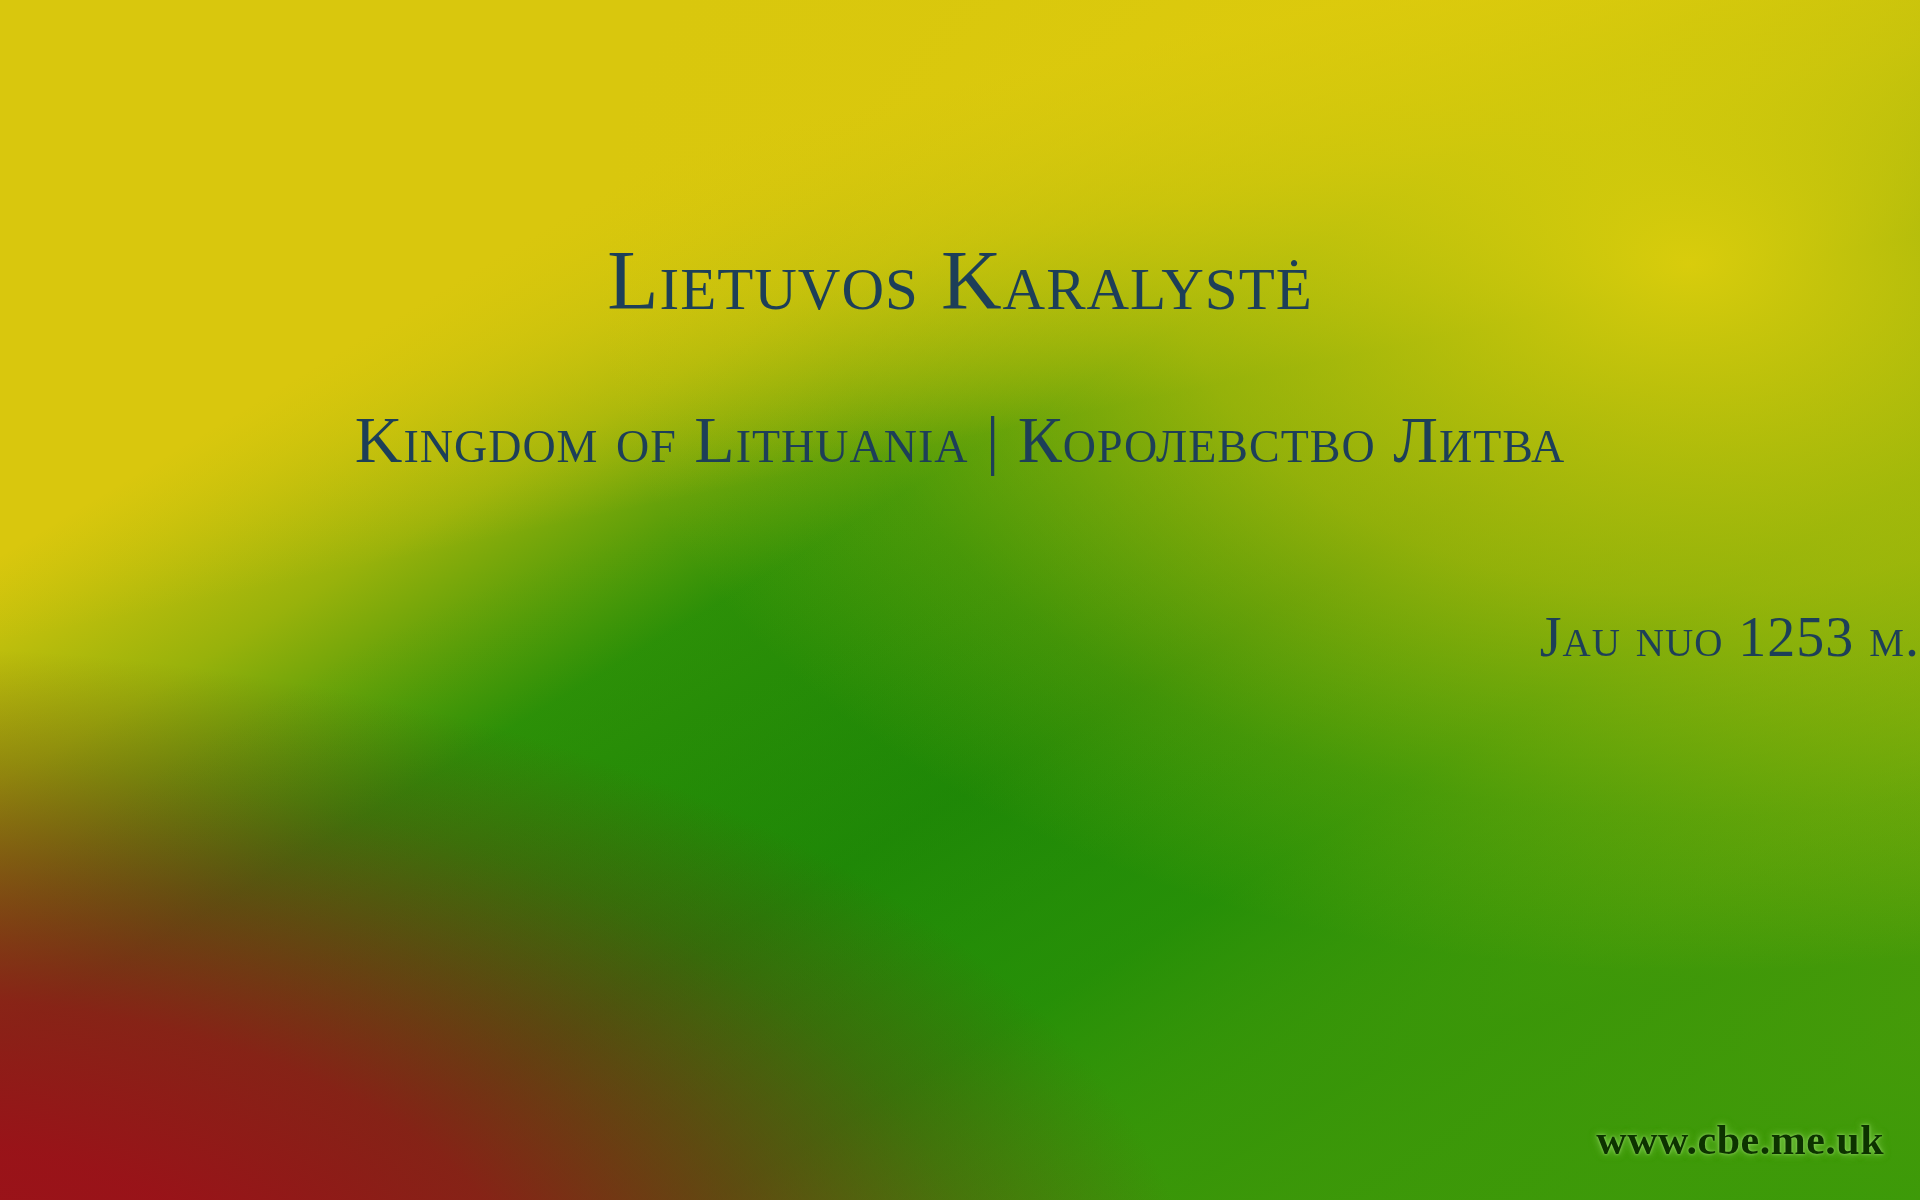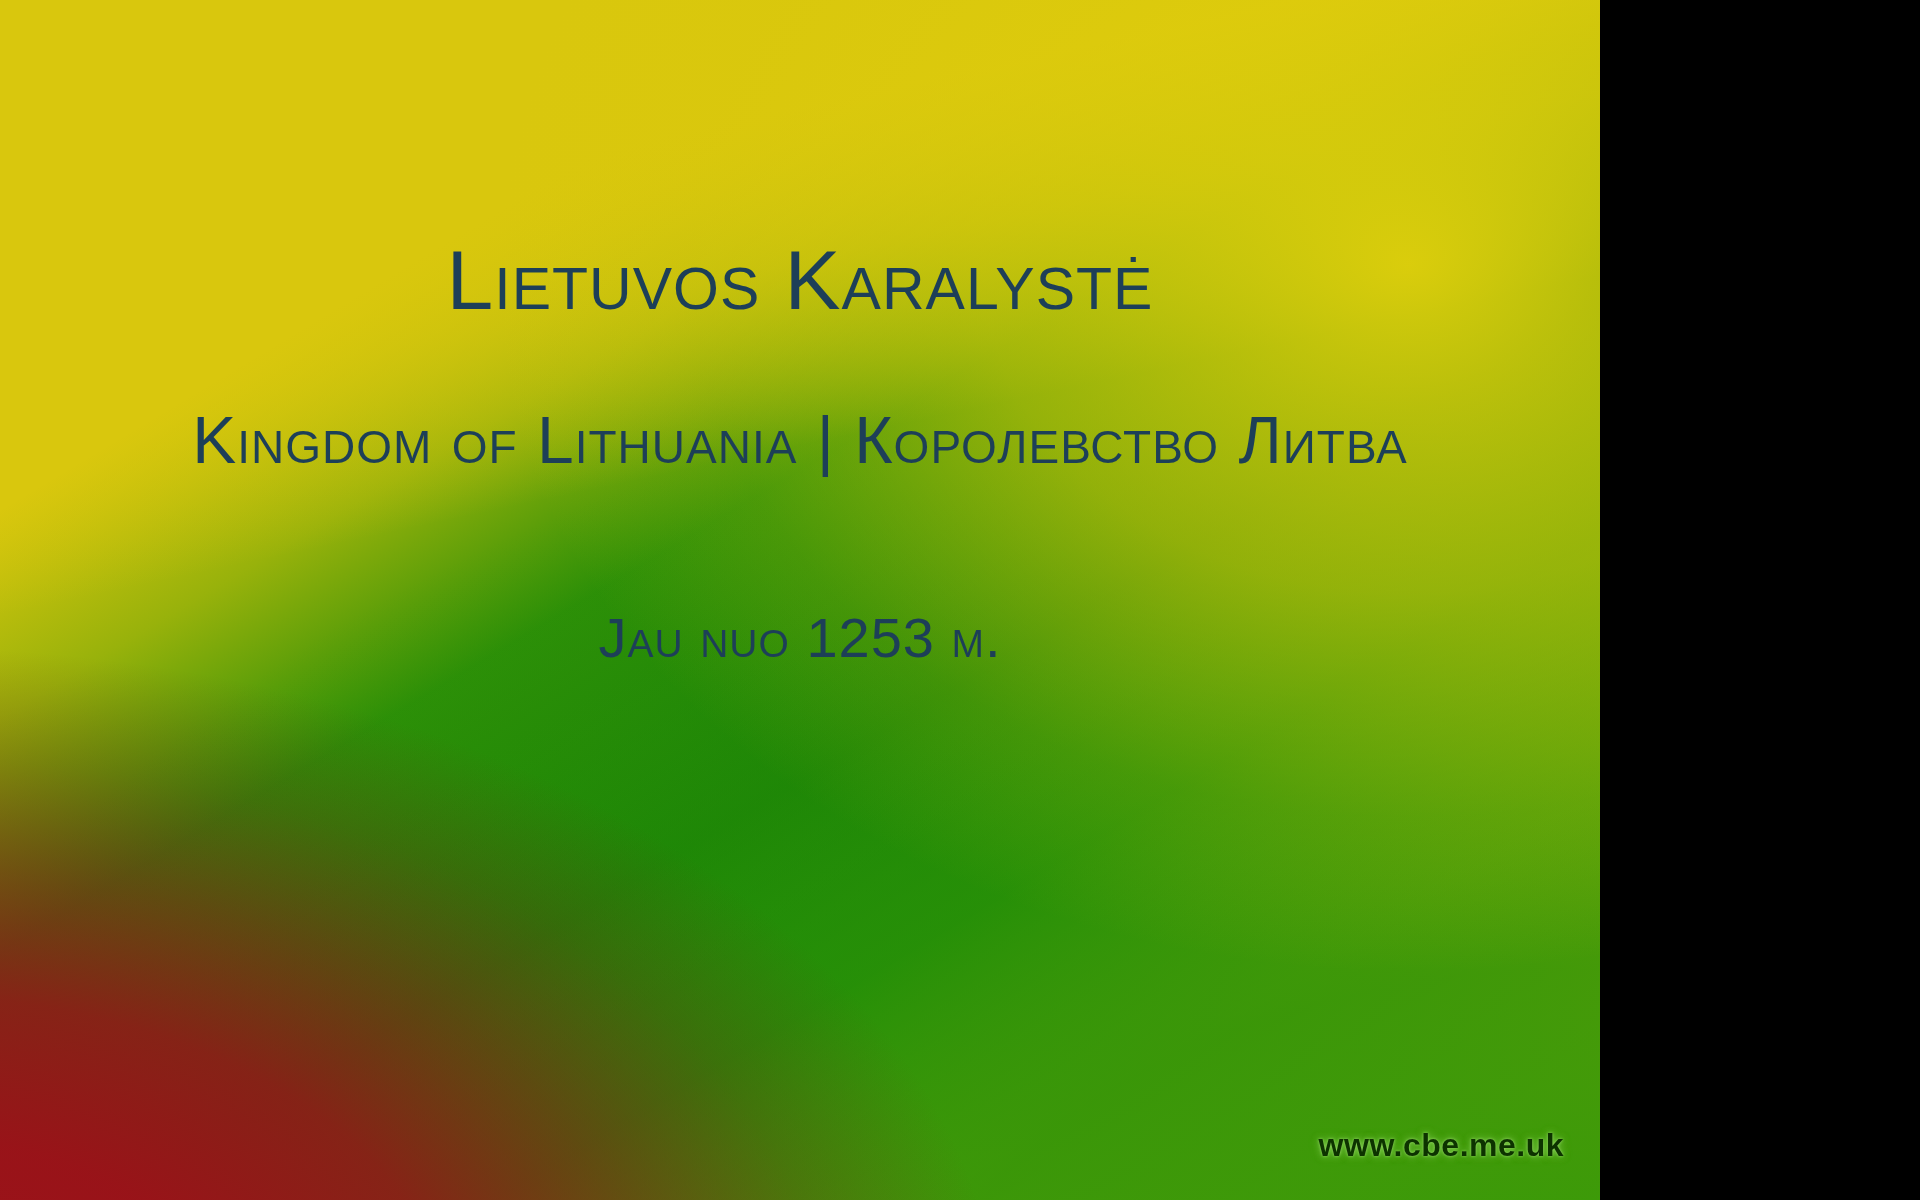--- a/index.html
+++ b/index.html
@@ -7,24 +7,24 @@
     margin: 0;
     padding: 0;
     width: 1920px;
     height: 1200px;
     overflow: hidden;
     background: #000;
   }
 
   #slide {
     position: relative;
-    width: 1600px;
+    width: 1920px;
     height: 1200px;
     overflow: hidden;
-    font-family: Liberation Sans, sans-serif;
+    font-family: Liberation Serif, serif;
   }
 
   
   
   .bg-base {
     position: absolute;
     inset: 0;
     background: #d9c70d;
   }
 
@@ -134,42 +134,42 @@
     font-weight: 400;
     letter-spacing: 1px;
     white-space: nowrap;
   }
 
   .yearline {
     position: absolute;
     top: 607px;
     left: 0;
     width: 100%;
-    text-align: center;
+    text-align: right;
     color: #1d3f58;
     font-size: 56px;
     line-height: 1.1;
     font-variant: small-caps;
     font-weight: 400;
     letter-spacing: 1px;
     white-space: nowrap;
   }
 
   
   .yearline .bigyear {
     font-variant: normal;
     font-size: 56px;
   }
 
   .watermark {
     position: absolute;
     right: 36px;
     bottom: 36px;
     color: #0d3300;
-    font-size: 32px;
+    font-size: 42px;
     font-weight: 700;
     letter-spacing: 0.5px;
     white-space: nowrap;
     text-shadow:
       0 0 3px rgba(160, 225, 110, 0.85),
       0 0 7px rgba(150, 220, 100, 0.55),
       0 0 12px rgba(140, 215, 95, 0.30);
   }
 </style>
 </head>

